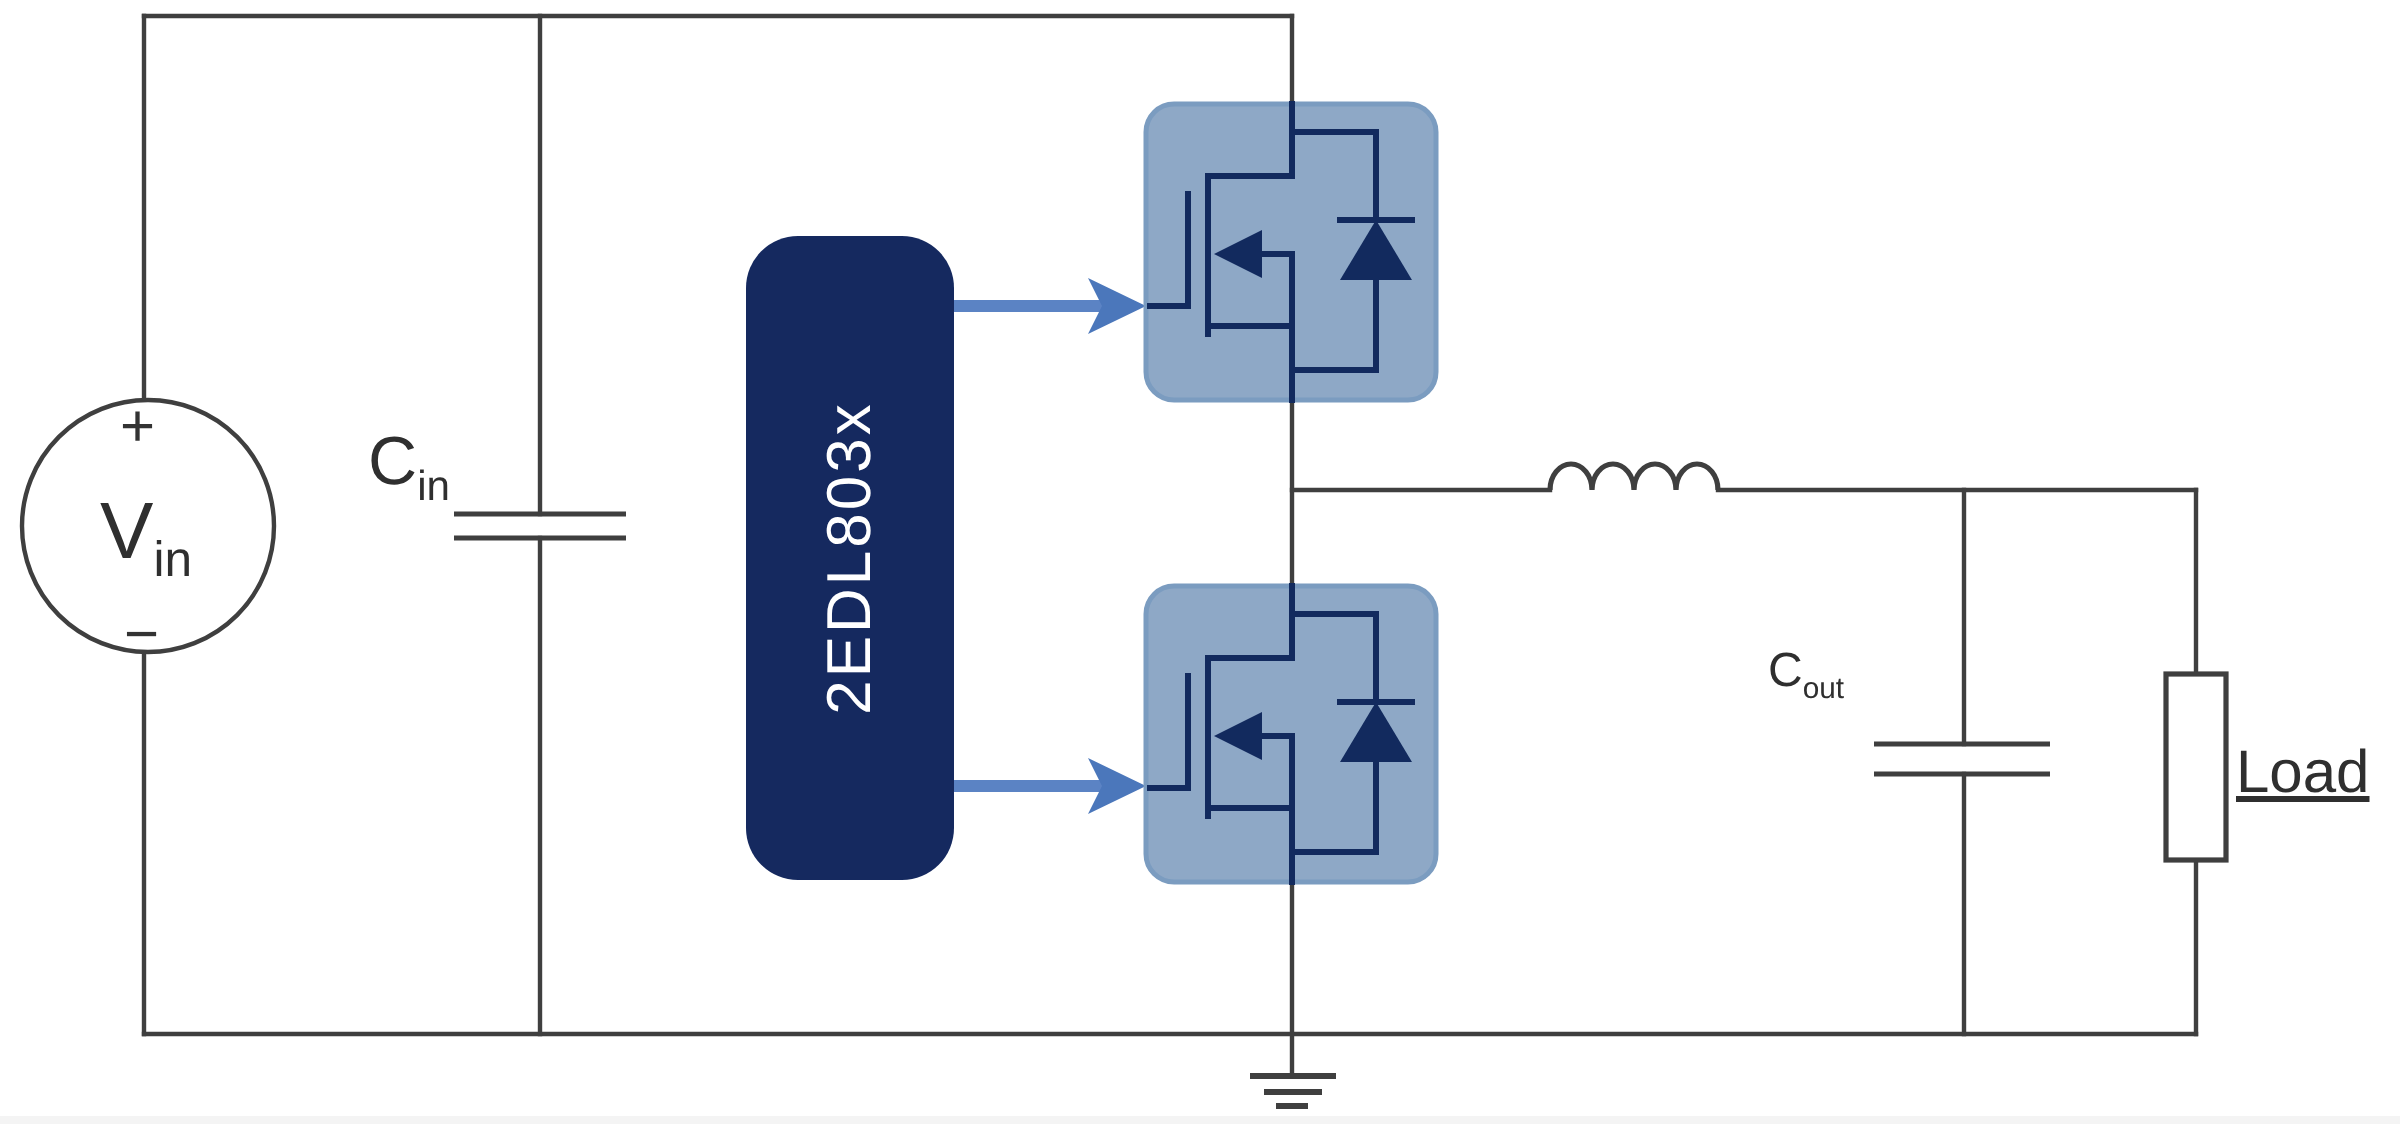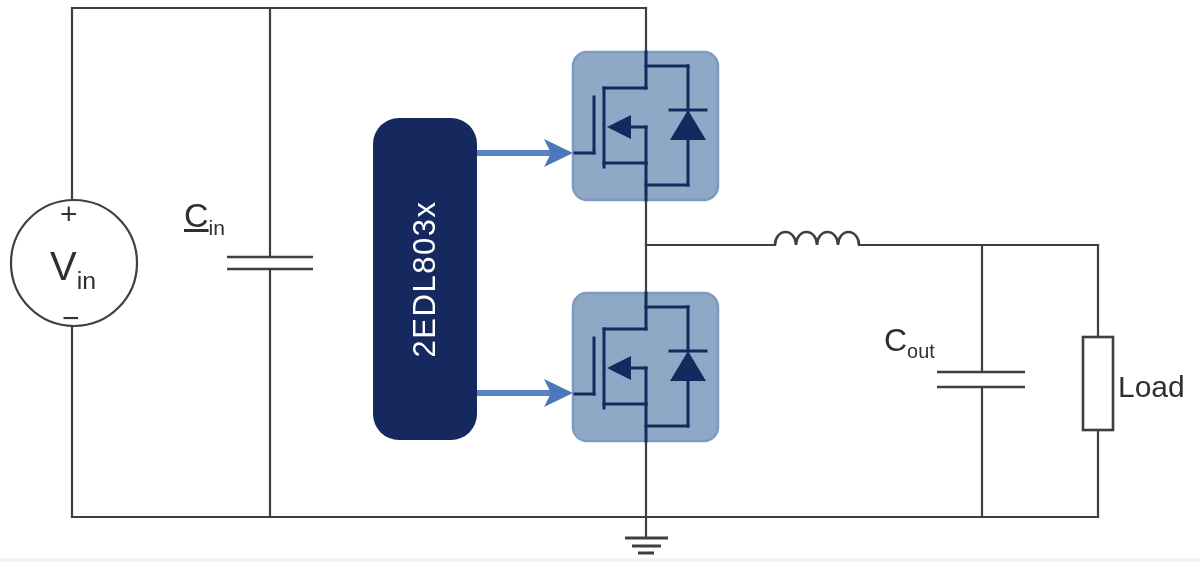--- a/index.html
+++ b/index.html
@@ -5,23 +5,23 @@
   html,body{margin:0;padding:0;background:#ffffff;}
   body{width:1200px;height:562px;position:relative;overflow:hidden;
        font-family:"Liberation Sans", sans-serif;color:#2b2b2b;}
   .stage{position:absolute;inset:0;}
   svg{position:absolute;left:0;top:0;}
   .lbl{position:absolute;color:#2f2f2f;line-height:1;white-space:nowrap;}
   .lbl sub{font-size:0.62em;line-height:1;}
   #vin-label{left:50px;top:246px;font-size:40px;}
   #vin-plus{left:60px;top:199px;font-size:30px;color:#333;}
   #vin-minus{left:62px;top:303px;font-size:30px;color:#333;}
-  #cin-label{left:184px;top:198px;font-size:34px;text-decoration:underline;}
-  #cout-label{left:884px;top:324px;font-size:32px;}
-  #load-label{left:1118px;top:372px;font-size:30px;}
+  #cin-label{left:184px;top:214px;font-size:34px;}
+  #cout-label{left:884px;top:324px;font-size:24px;}
+  #load-label{left:1118px;top:372px;font-size:30px;text-decoration:underline;}
   #driver-label{
     position:absolute;left:425px;top:279px;width:322px;height:40px;
     transform:translate(-50%,-50%) rotate(-90deg);
     color:#ffffff;font-size:31px;letter-spacing:1.5px;
     display:flex;align-items:center;justify-content:center;}
   #bottom-strip{position:absolute;left:0;bottom:0;width:1200px;height:4px;background:#f4f4f4;}
 </style>
 </head>
 <body>
 

